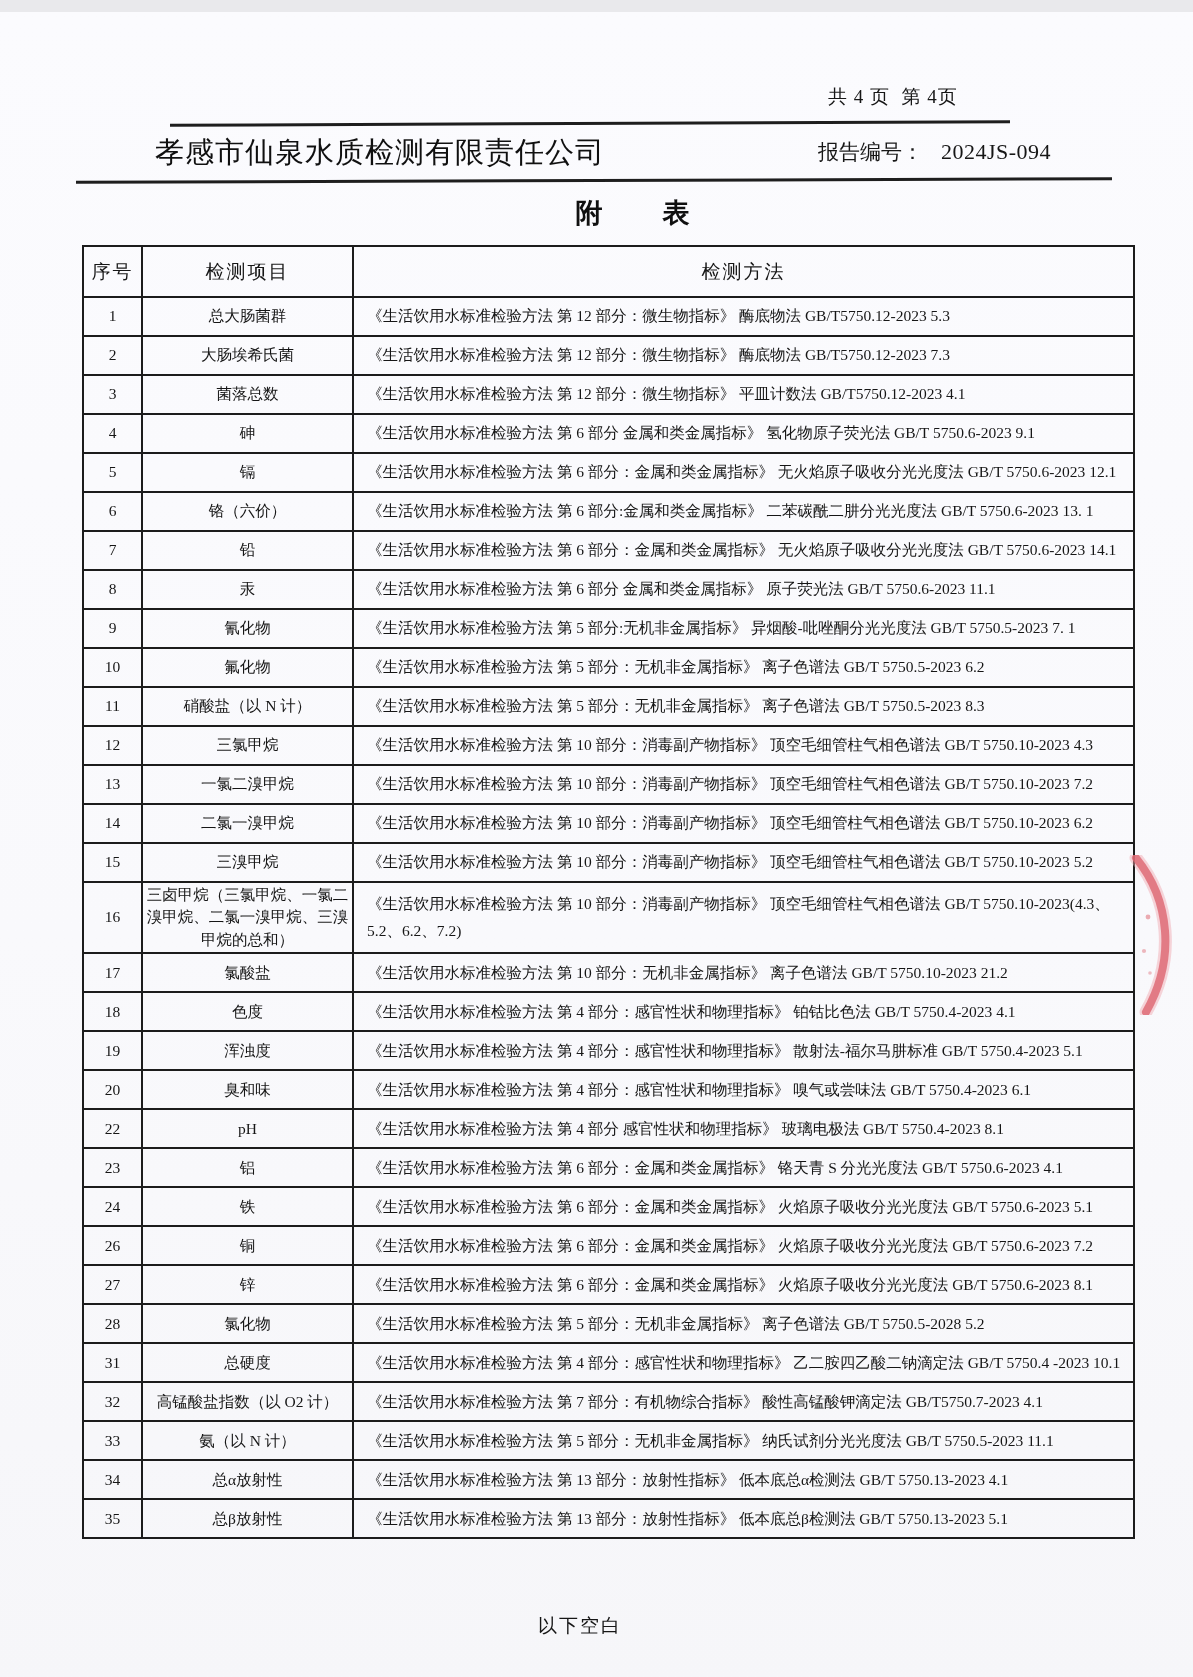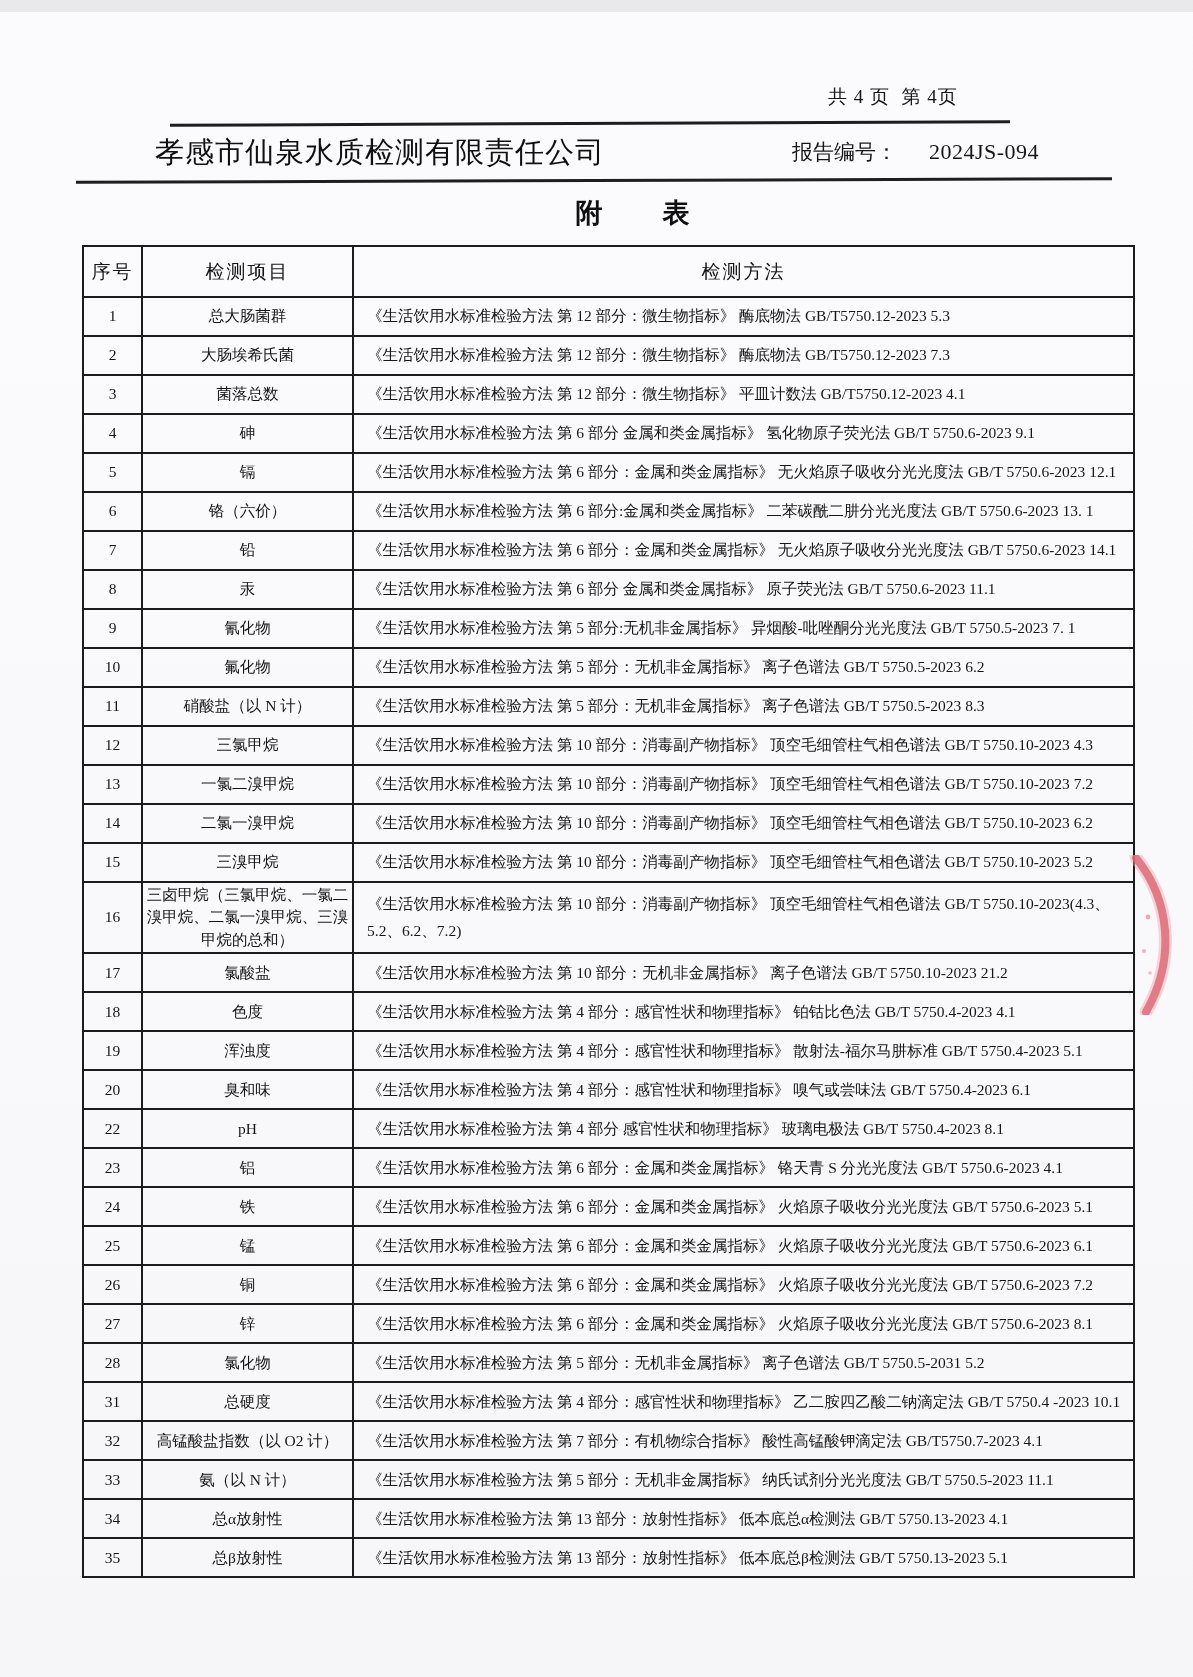--- a/index.html
+++ b/index.html
@@ -18,22 +18,22 @@
   }
   .rule{position:absolute;background:#1e1e1e;height:3px;}
   .rule1{top:110px;left:170px;width:840px;transform:rotate(-0.25deg);}
   .rule2{top:167px;left:76px;width:1036px;transform:rotate(-0.2deg);}
   .company{
     position:absolute;top:121px;left:155px;
     font-family:"Liberation Sans", sans-serif;
     font-weight:normal;font-size:29px;letter-spacing:1px;color:#101010;
   }
   .report-line{
-    position:absolute;top:126px;left:792px;
-    display:flex;align-items:baseline;gap:32px;
+    position:absolute;top:126px;left:818px;
+    display:flex;align-items:baseline;gap:18px;
     font-size:21px;
   }
   .report-line .num{font-size:22px;letter-spacing:0.5px;font-family:Liberation Serif, serif;}
   .doc-title{
     position:absolute;top:183px;left:0;width:1193px;
     text-align:center;font-family:"Liberation Sans", sans-serif;
     font-weight:bold;font-size:27px;white-space:pre;color:#101010;padding-left:36px;
   }
   .tbl-wrap{position:absolute;top:233px;left:82px;}
   table{border-collapse:collapse;table-layout:fixed;width:1051px;}
@@ -195,38 +195,33 @@
             <td class="center">23</td>
             <td class="center">铝</td>
             <td class="method">《生活饮用水标准检验方法 第 6 部分：金属和类金属指标》 铬天青 S 分光光度法 GB/T 5750.6-2023 4.1</td>
           </tr>
           <tr>
             <td class="center">24</td>
             <td class="center">铁</td>
             <td class="method">《生活饮用水标准检验方法 第 6 部分：金属和类金属指标》 火焰原子吸收分光光度法 GB/T 5750.6-2023 5.1</td>
           </tr>
           <tr>
-            <td class="center">25</td>
-            <td class="center">锰</td>
-            <td class="method">《生活饮用水标准检验方法 第 6 部分：金属和类金属指标》 火焰原子吸收分光光度法 GB/T 5750.6-2023 6.1</td>
-          </tr>
-          <tr>
             <td class="center">26</td>
             <td class="center">铜</td>
             <td class="method">《生活饮用水标准检验方法 第 6 部分：金属和类金属指标》 火焰原子吸收分光光度法 GB/T 5750.6-2023 7.2</td>
           </tr>
           <tr>
             <td class="center">27</td>
             <td class="center">锌</td>
             <td class="method">《生活饮用水标准检验方法 第 6 部分：金属和类金属指标》 火焰原子吸收分光光度法 GB/T 5750.6-2023 8.1</td>
           </tr>
           <tr>
             <td class="center">28</td>
             <td class="center">氯化物</td>
-            <td class="method">《生活饮用水标准检验方法 第 5 部分：无机非金属指标》 离子色谱法 GB/T 5750.5-2031 5.2</td>
+            <td class="method">《生活饮用水标准检验方法 第 5 部分：无机非金属指标》 离子色谱法 GB/T 5750.5-2028 5.2</td>
           </tr>
           <tr>
             <td class="center">31</td>
             <td class="center">总硬度</td>
             <td class="method">《生活饮用水标准检验方法 第 4 部分：感官性状和物理指标》 乙二胺四乙酸二钠滴定法 GB/T 5750.4 -2023 10.1</td>
           </tr>
           <tr>
             <td class="center">32</td>
             <td class="center">高锰酸盐指数（以 O2 计）</td>
             <td class="method">《生活饮用水标准检验方法 第 7 部分：有机物综合指标》 酸性高锰酸钾滴定法 GB/T5750.7-2023 4.1</td>
@@ -243,20 +238,21 @@
           </tr>
           <tr>
             <td class="center">35</td>
             <td class="center">总β放射性</td>
             <td class="method">《生活饮用水标准检验方法 第 13 部分：放射性指标》 低本底总β检测法 GB/T 5750.13-2023 5.1</td>
           </tr>
         </tbody>
     </table>
   </div>
 
+  <div class="footer-note">以下空白</div>
 
   <svg class="stamp" viewBox="0 0 69 160">
     <path d="M 12 3 C 46 45, 52 104, 22 157" fill="none" stroke="#f0a3ac" stroke-width="13" stroke-linecap="round" opacity="0.45"></path>
     <path d="M 12 3 C 46 45, 52 104, 22 157" fill="none" stroke="#dd6570" stroke-width="8" stroke-linecap="round" opacity="0.8"></path>
     <circle cx="24" cy="62" r="2.4" fill="#e58a93" opacity="0.7"></circle>
     <circle cx="20" cy="96" r="2.1" fill="#e58a93" opacity="0.6"></circle>
     <circle cx="26" cy="118" r="1.8" fill="#e58a93" opacity="0.55"></circle>
   </svg>
 
 </div>

